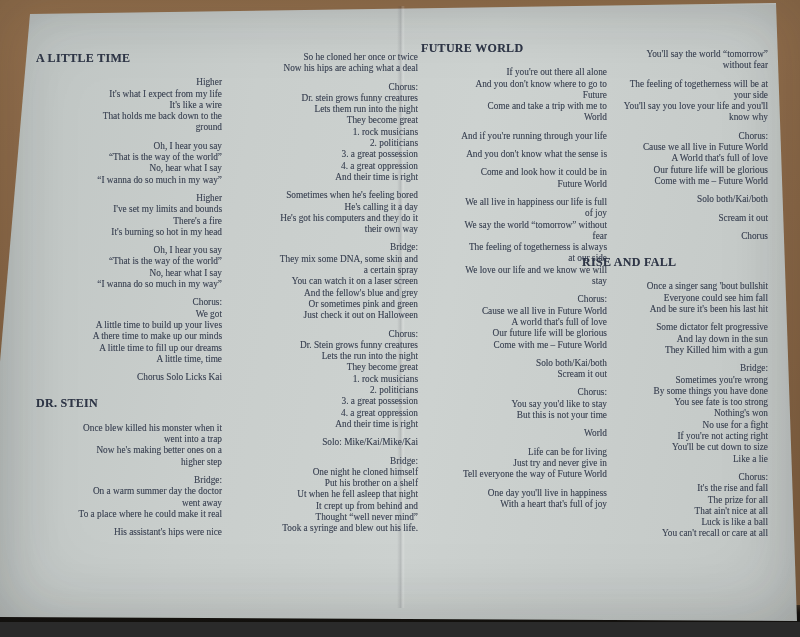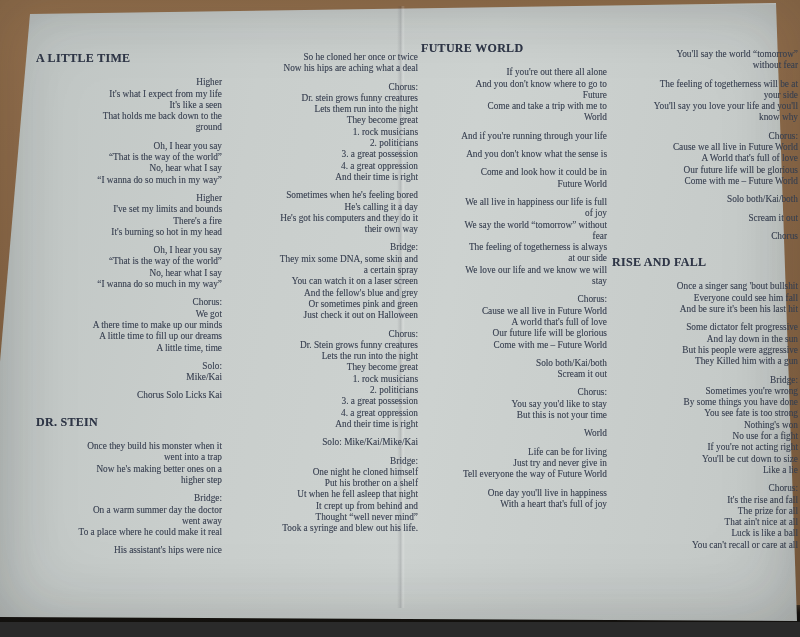--- a/index.html
+++ b/index.html
@@ -46,21 +46,21 @@
     width: 186px;
     color: rgba(58, 66, 82, 0.93);
     font-size: 9.3px;
     line-height: 11.3px;
     text-shadow: 0 0 0.6px rgba(70, 78, 95, 0.55);
     white-space: nowrap;
   }
   .col-1 { left: 36px;  top: 52px; }
   .col-2 { left: 232px; top: 52px; }
   .col-3 { left: 421px; top: 42px; }
-  .col-4 { left: 612px; top: 49px; }
+  .col-4 { left: 582px; top: 49px; }
   .song-title {
     font-size: 12px;
     font-weight: bold;
     letter-spacing: 0.3px;
     color: rgba(44, 52, 68, 0.97);
     margin: 15px 0 13px 0;
   }
   .song-title:first-child { margin-top: 1px; }
   .stanza { margin: 0 0 7px 0; text-align: right; }
   .line { min-height: 11.3px; }
@@ -70,21 +70,21 @@
 
 <div class="scene">
   <div class="table-shadow"></div>
   <div class="paper"></div>
   <div class="fold"></div>
   <div class="col col-1">
       <div class="song-title">A LITTLE TIME</div>
       <div class="stanza">
         <div class="line">Higher</div>
         <div class="line">It's what I expect from my life</div>
-        <div class="line">It's like a seen</div>
+        <div class="line">It's like a wire</div>
         <div class="line">That holds me back down to the</div>
         <div class="line">ground</div>
       </div>
       <div class="stanza">
         <div class="line">Oh, I hear you say</div>
         <div class="line">“That is the way of the world”</div>
         <div class="line">No, hear what I say</div>
         <div class="line">“I wanna do so much in my way”</div>
       </div>
       <div class="stanza">
@@ -95,34 +95,31 @@
       </div>
       <div class="stanza">
         <div class="line">Oh, I hear you say</div>
         <div class="line">“That is the way of the world”</div>
         <div class="line">No, hear what I say</div>
         <div class="line">“I wanna do so much in my way”</div>
       </div>
       <div class="stanza">
         <div class="line">Chorus:</div>
         <div class="line">We got</div>
+        <div class="line">A little time to build up your lives</div>
         <div class="line">A there time to make up our minds</div>
         <div class="line">A little time to fill up our dreams</div>
         <div class="line">A little time, time</div>
       </div>
       <div class="stanza">
-        <div class="line">Solo:</div>
-        <div class="line">Mike/Kai</div>
-      </div>
-      <div class="stanza">
         <div class="line">Chorus Solo Licks Kai</div>
       </div>
       <div class="song-title">DR. STEIN</div>
       <div class="stanza">
-        <div class="line">Once they build his monster when it</div>
+        <div class="line">Once blew killed his monster when it</div>
         <div class="line">went into a trap</div>
         <div class="line">Now he's making better ones on a</div>
         <div class="line">higher step</div>
       </div>
       <div class="stanza">
         <div class="line">Bridge:</div>
         <div class="line">On a warm summer day the doctor</div>
         <div class="line">went away</div>
         <div class="line">To a place where he could make it real</div>
       </div>
@@ -272,21 +269,20 @@
       </div>
       <div class="song-title">RISE AND FALL</div>
       <div class="stanza">
         <div class="line">Once a singer sang 'bout bullshit</div>
         <div class="line">Everyone could see him fall</div>
         <div class="line">And be sure it's been his last hit</div>
       </div>
       <div class="stanza">
         <div class="line">Some dictator felt progressive</div>
         <div class="line">And lay down in the sun</div>
-        <div class="line">But his people were aggressive</div>
         <div class="line">They Killed him with a gun</div>
       </div>
       <div class="stanza">
         <div class="line">Bridge:</div>
         <div class="line">Sometimes you're wrong</div>
         <div class="line">By some things you have done</div>
         <div class="line">You see fate is too strong</div>
         <div class="line">Nothing's won</div>
         <div class="line">No use for a fight</div>
         <div class="line">If you're not acting right</div>

